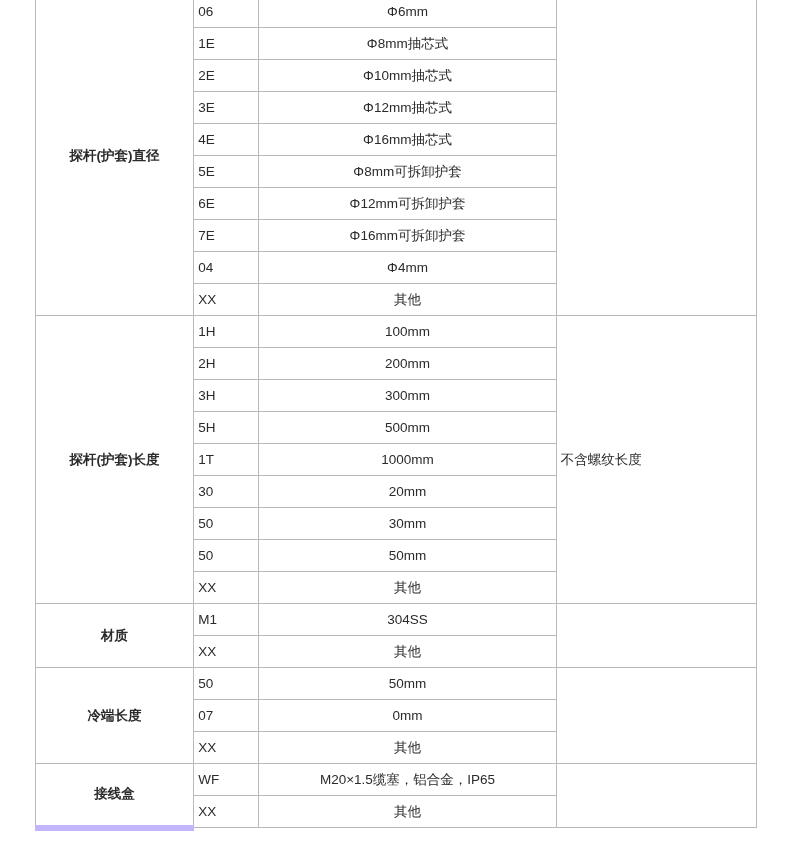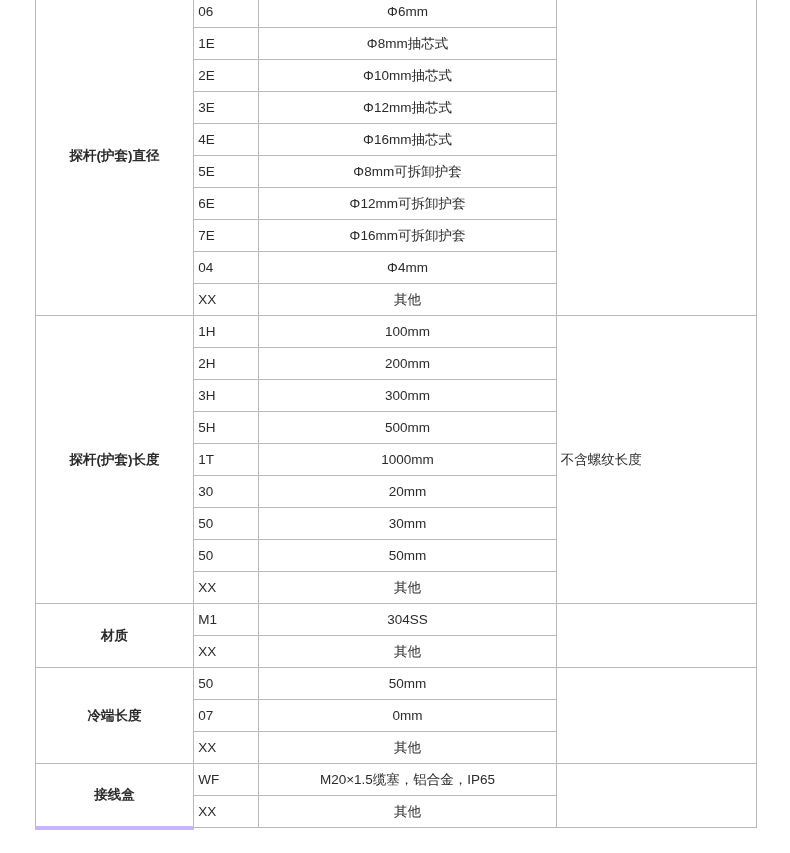--- a/index.html
+++ b/index.html
@@ -39,21 +39,21 @@
     background: #0aa8a8;
     color: #ffffff;
     font-size: 14px;
     font-weight: bold;
     text-align: center;
     border: 1px solid #0aa8a8;
     border-bottom: 1px solid #ffffff;
     width: 158px;
   }
   td.cat.last-cat {
-    border-bottom: 4px solid #c4b5fd;
+    border-bottom: 6px solid #c4b5fd;
   }
   td.code {
     width: 65px;
     text-align: left;
     padding-left: 13px;
     font-size: 13.5px;
   }
   td.desc {
     width: 297px;
     text-align: center;

